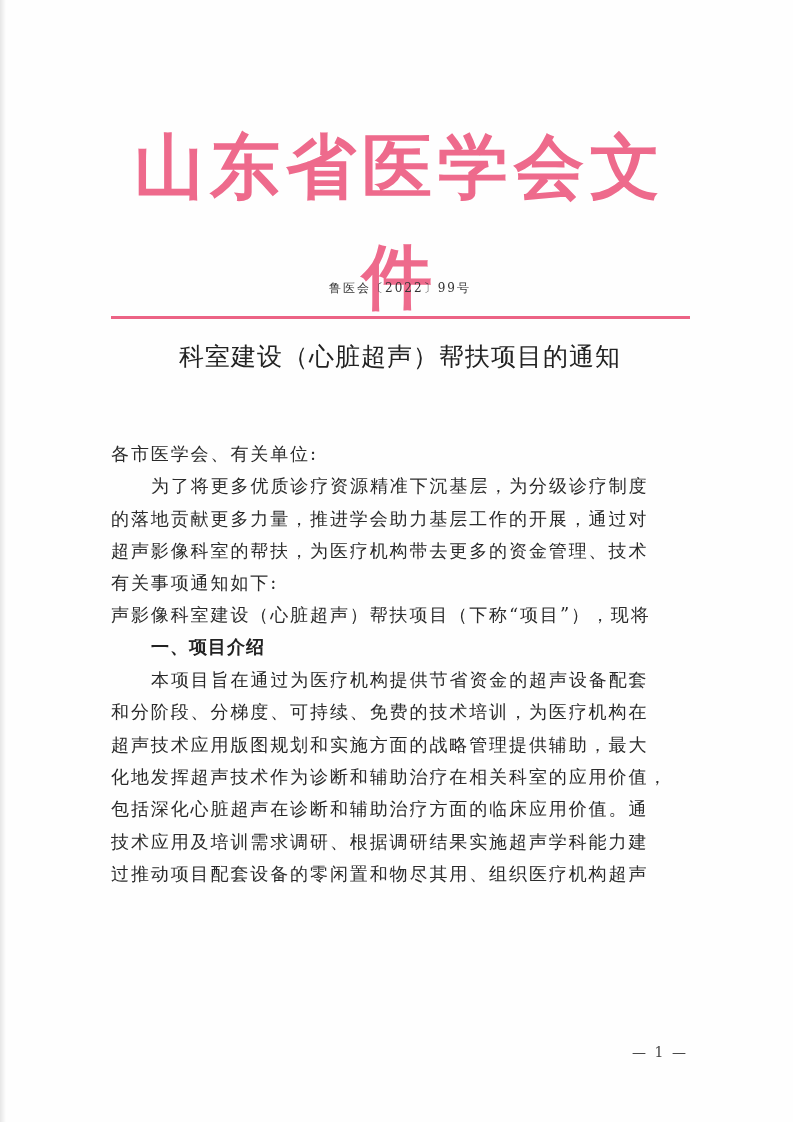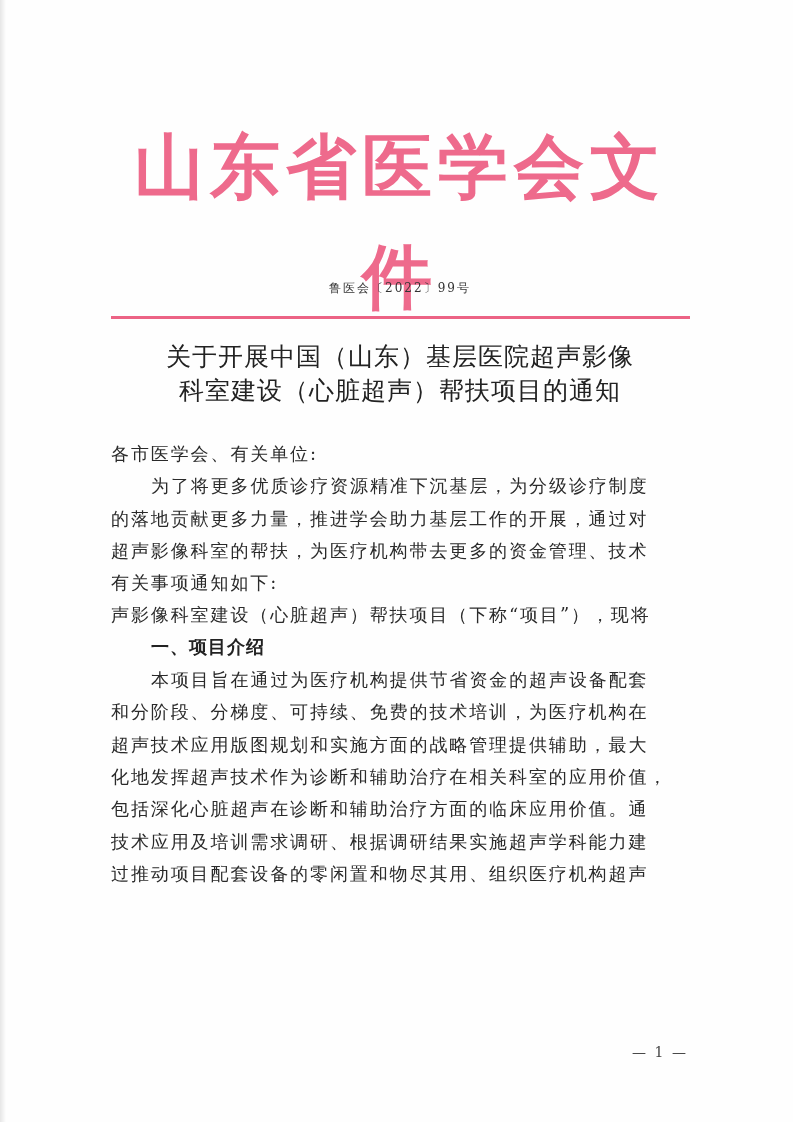--- a/index.html
+++ b/index.html
@@ -111,21 +111,20 @@
 <div class="page">
   <div class="left-shadow"></div>
 
   <div class="masthead">山东省医学会文件</div>
 
   <div class="doc-number">鲁医会〔2022〕99号</div>
 
   <div class="red-rule"></div>
 
   <div class="doc-title">
-    <div>关于开展中国（山东）基层医院超声影像</div>
     <div>科室建设（心脏超声）帮扶项目的通知</div>
   </div>
 
   <div class="body-text">
     <div class="line">各市医学会、有关单位:</div>
 
     <div>
       <div class="line indent">为了将更多优质诊疗资源精准下沉基层，为分级诊疗制度</div>
       <div class="line">的落地贡献更多力量，推进学会助力基层工作的开展，通过对</div>
       <div class="line">超声影像科室的帮扶，为医疗机构带去更多的资金管理、技术</div>

